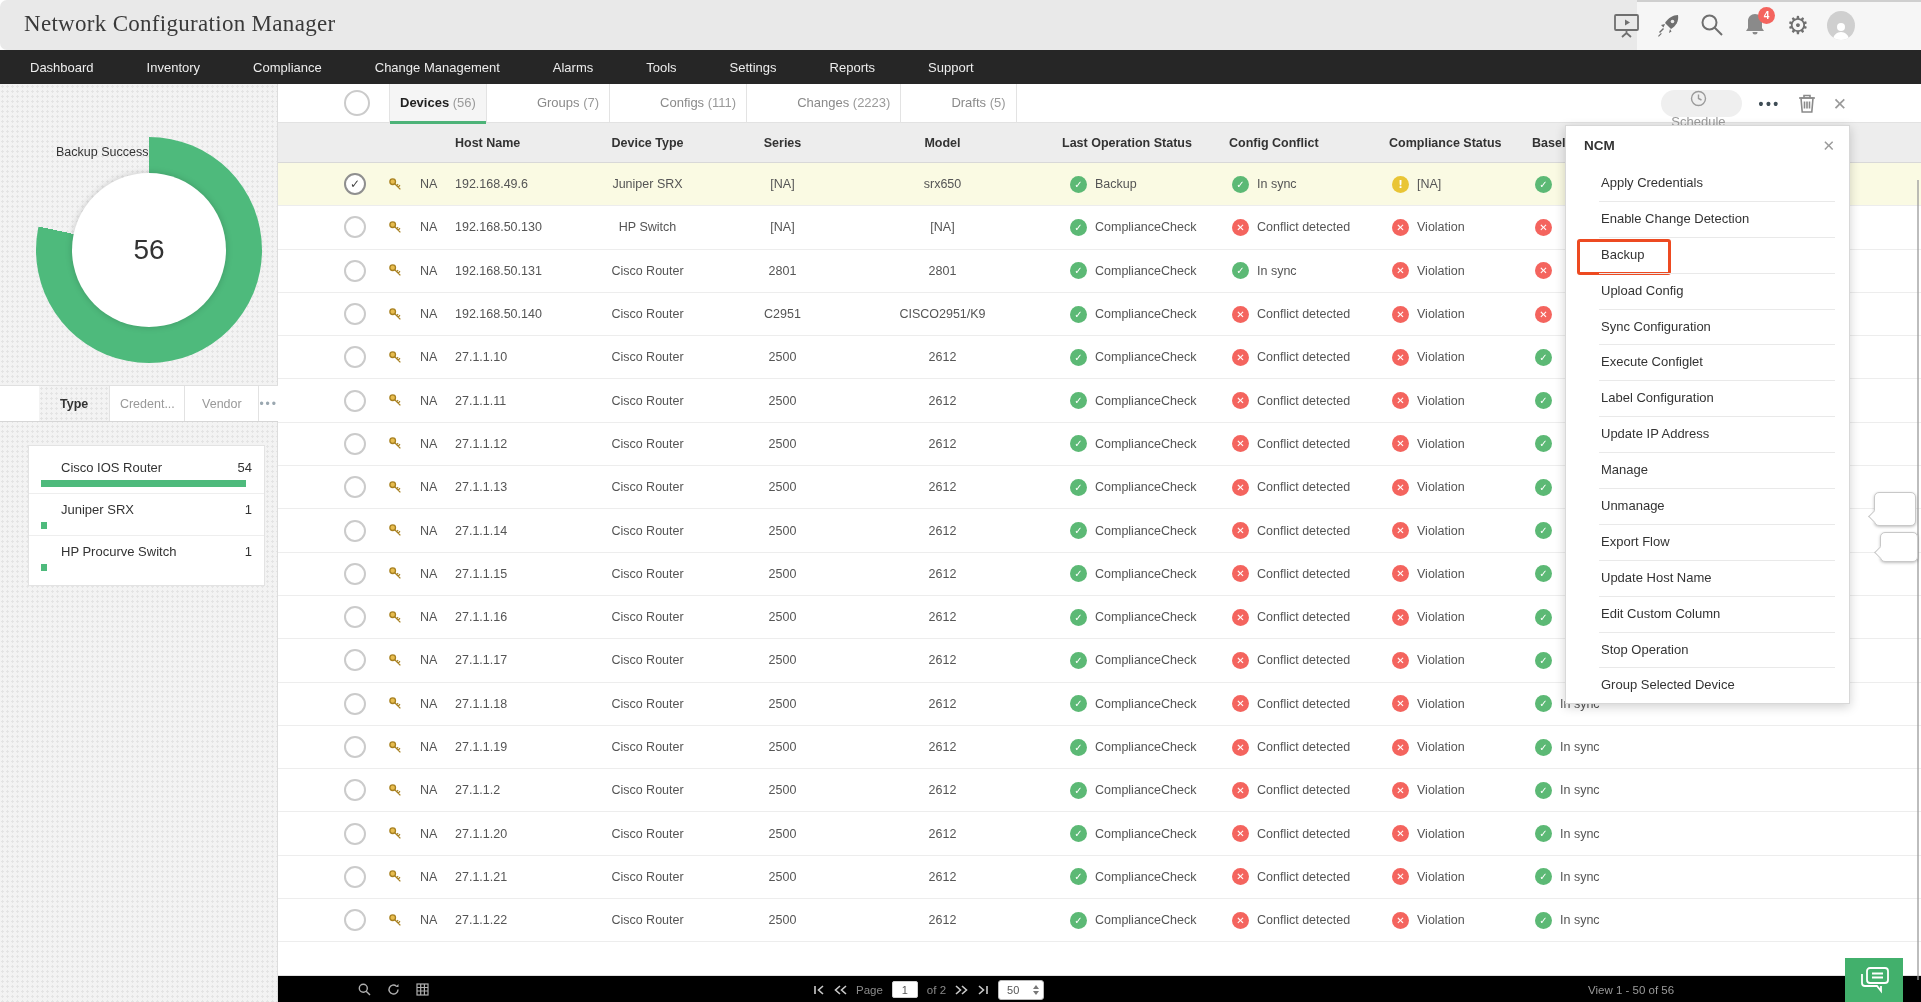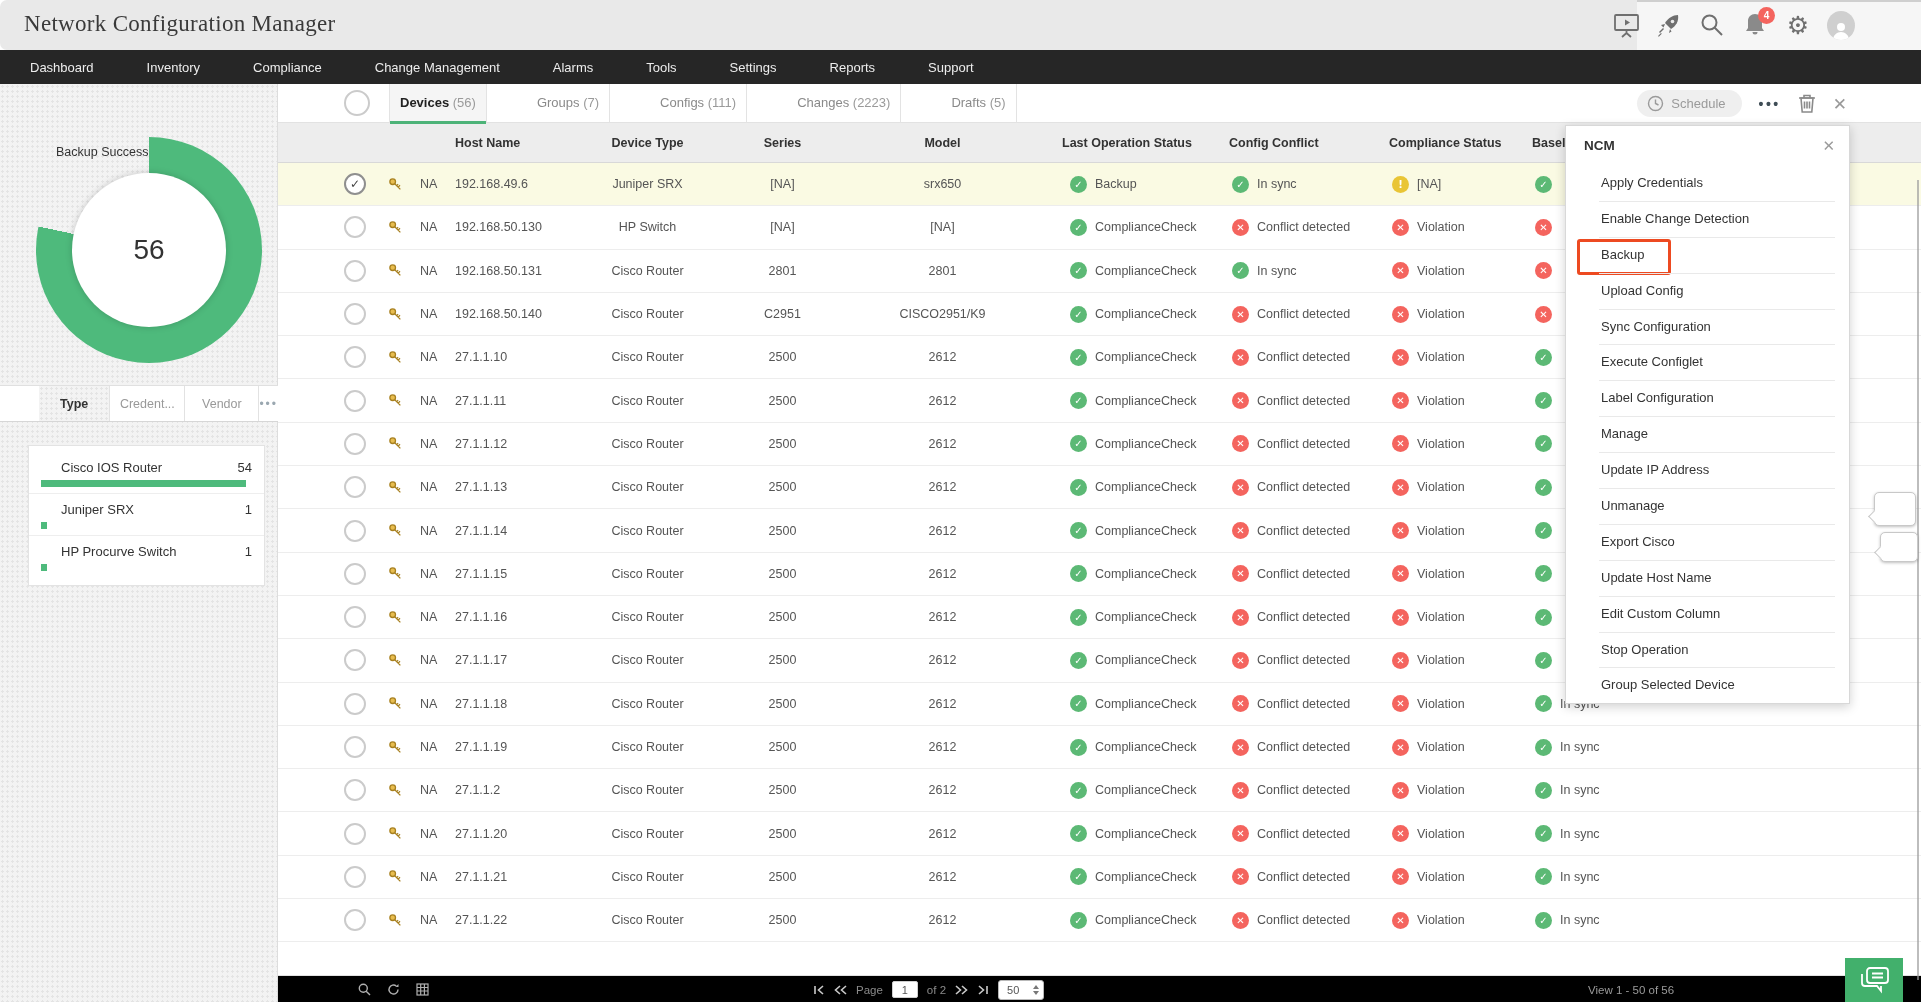--- a/index.html
+++ b/index.html
@@ -67,21 +67,21 @@
   .tab { height:39px; line-height:38px; padding:0 10px; font-size:13px; color:#8a8a8a; white-space:nowrap;
          border-right:1px solid #e3e3e3; cursor:pointer; position:relative; }
   .tab:first-child { border-left:1px solid #e3e3e3; }
   .tab.active { background:#f5f5f5; }
   .tab.active::after { content:""; position:absolute; left:0; right:0; bottom:-1px; height:3px; background:#4db378; }
   .tab b { font-weight:400; color:#8a8a8a; }
   .tab.active b { font-weight:700; color:#222; }
   .tab .cnt { color:#9a9a9a; }
   .tab-actions { position:absolute; right:74px; top:0; height:39px; display:flex; align-items:center; gap:17px; }
   .schedule-btn { height:27px; border-radius:14px; background:#efefef; border:none; display:flex; align-items:center; gap:7px;
-                  padding:0 16px 0 10px; font-size:13px; color:#9a9a9a; cursor:pointer; font-family:inherit; }
+                  padding:0 16px 0 10px; font-size:13px; color:#9a9a9a; cursor:pointer; font-family:inherit;flex-direction:column; }
   .dots3 { color:#3f4d56; font-size:14px; letter-spacing:2.5px; font-weight:700; cursor:pointer; }
   .x-close { font-family:"DejaVu Sans",sans-serif; color:#9a9a9a; font-size:17px; cursor:pointer; }
   .trash-btn, .sched-ico { cursor:pointer; display:flex; }
 
   
   .grid-cols { display:grid; grid-template-columns:92px 50px 30px 135px 125px 145px 175px 197px 160px 138px 1fr; }
   .thead { height:40px; background:#ededed; border-bottom:1px solid #d8d8d8; align-items:center;
            font-size:12.5px; font-weight:700; color:#333; }
   .thead .ctr { text-align:center; }
   .h-host { padding-left:5px; }
@@ -1000,24 +1000,24 @@
       <span class="x-close" style="font-size:15px;color:#9b9b9b">✕</span>
     </div>
     <ul id="menu-items">
         <li class="menu-item">Apply Credentials</li>
         <li class="menu-item">Enable Change Detection</li>
         <li class="menu-item hl">Backup</li>
         <li class="menu-item">Upload Config</li>
         <li class="menu-item">Sync Configuration</li>
         <li class="menu-item">Execute Configlet</li>
         <li class="menu-item">Label Configuration</li>
+        <li class="menu-item">Update IP Address</li>
         <li class="menu-item">Manage</li>
-        <li class="menu-item">Update IP Address</li>
         <li class="menu-item">Unmanage</li>
-        <li class="menu-item">Export Cisco</li>
+        <li class="menu-item">Export Flow</li>
         <li class="menu-item">Update Host Name</li>
         <li class="menu-item">Edit Custom Column</li>
         <li class="menu-item">Stop Operation</li>
         <li class="menu-item">Group Selected Device</li>
       </ul>
   </div>
 
   <div class="scroll-line"></div>
   <div class="edge-bubble" style="left:1874px;top:492px;width:42px;height:34px;"></div>
   <div class="edge-bubble" style="left:1880px;top:532px;width:38px;height:30px;"></div>

